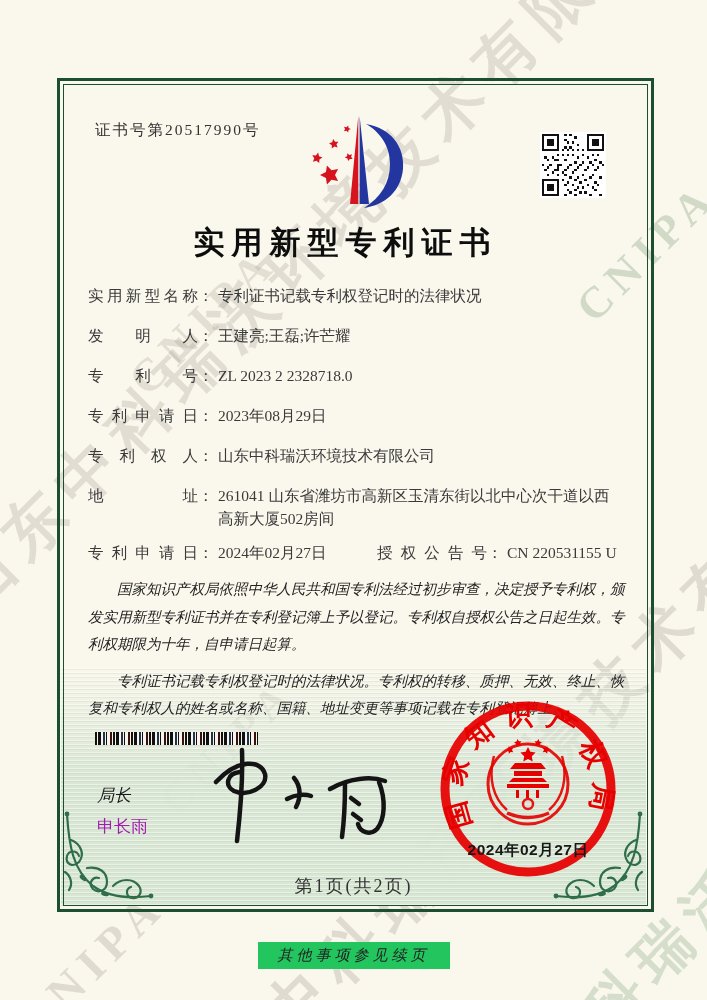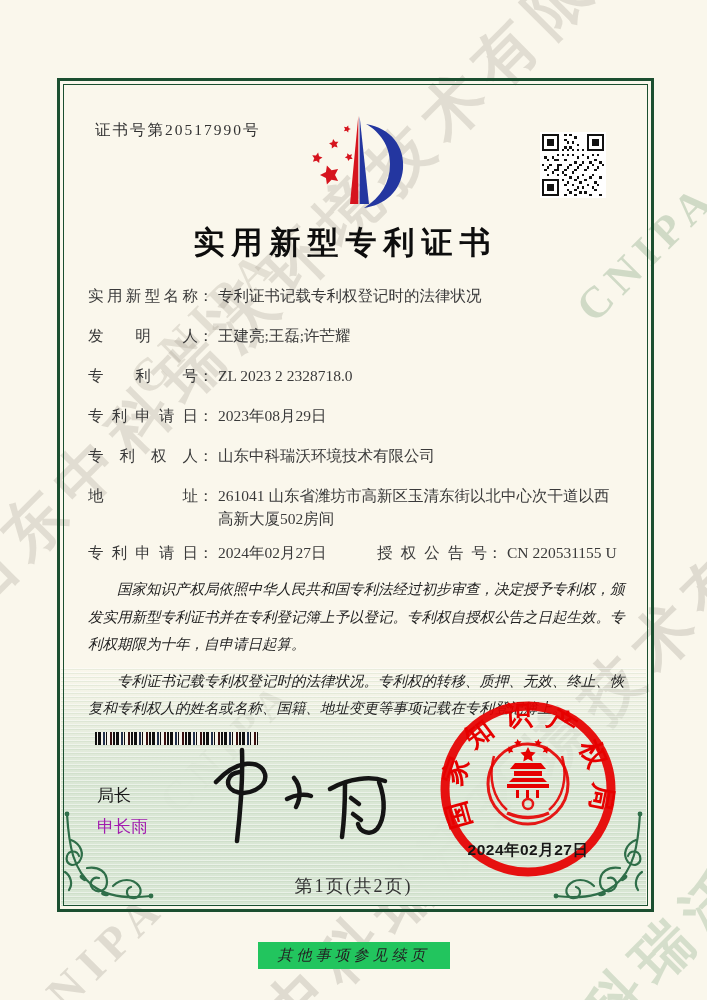--- a/index.html
+++ b/index.html
@@ -47,21 +47,21 @@
   .lbl2{width:110px;flex:none;margin-left:26px;text-align:justify;text-align-last:justify;text-justify:inter-character;}
   .legal{position:absolute;left:88px;top:576px;width:537px;font-size:14.5px;
          font-style:italic;line-height:1.9;color:#222;}
   .legal p{margin:0 0 9px 0;text-indent:2em;}
   .barcode{position:absolute;left:95px;top:732px;width:163px;height:13px;
     background:repeating-linear-gradient(90deg,
       #101010 0 2px,#f6f4ec 2px 3px,#101010 3px 6px,#f6f4ec 6px 8px,
       #23324d 8px 10px,#f6f4ec 10px 11px,#101010 11px 12px,#f6f4ec 12px 15px,
       #3a1010 15px 17px,#f6f4ec 17px 18px);}
   .director-label{position:absolute;left:97px;top:784px;font-size:17px;color:#1a1a1a;
-    font-family:"Liberation Sans","DejaVu Sans",sans-serif;}
+    font-family:"Liberation Sans","DejaVu Sans",sans-serif;font-style:italic;}
   .director-name{position:absolute;left:97px;top:815px;font-size:17px;color:#a21caf;
     font-family:"Liberation Sans","DejaVu Sans",sans-serif;}
   .signature{position:absolute;left:198px;top:740px;width:205px;height:112px;}
   .seal{position:absolute;left:437px;top:698px;width:182px;height:182px;}
   .page-no{position:absolute;left:0;right:0;top:874px;text-align:center;
            font-size:18px;letter-spacing:2px;color:#333;}
   .footer{position:absolute;left:0;right:0;top:942px;text-align:center;}
   .footer span{display:inline-block;background:#22c55e;padding:4px 20px;
       font-size:15px;font-style:italic;letter-spacing:4px;color:#222;}
   .corner{position:absolute;width:94px;height:94px;z-index:4;}

